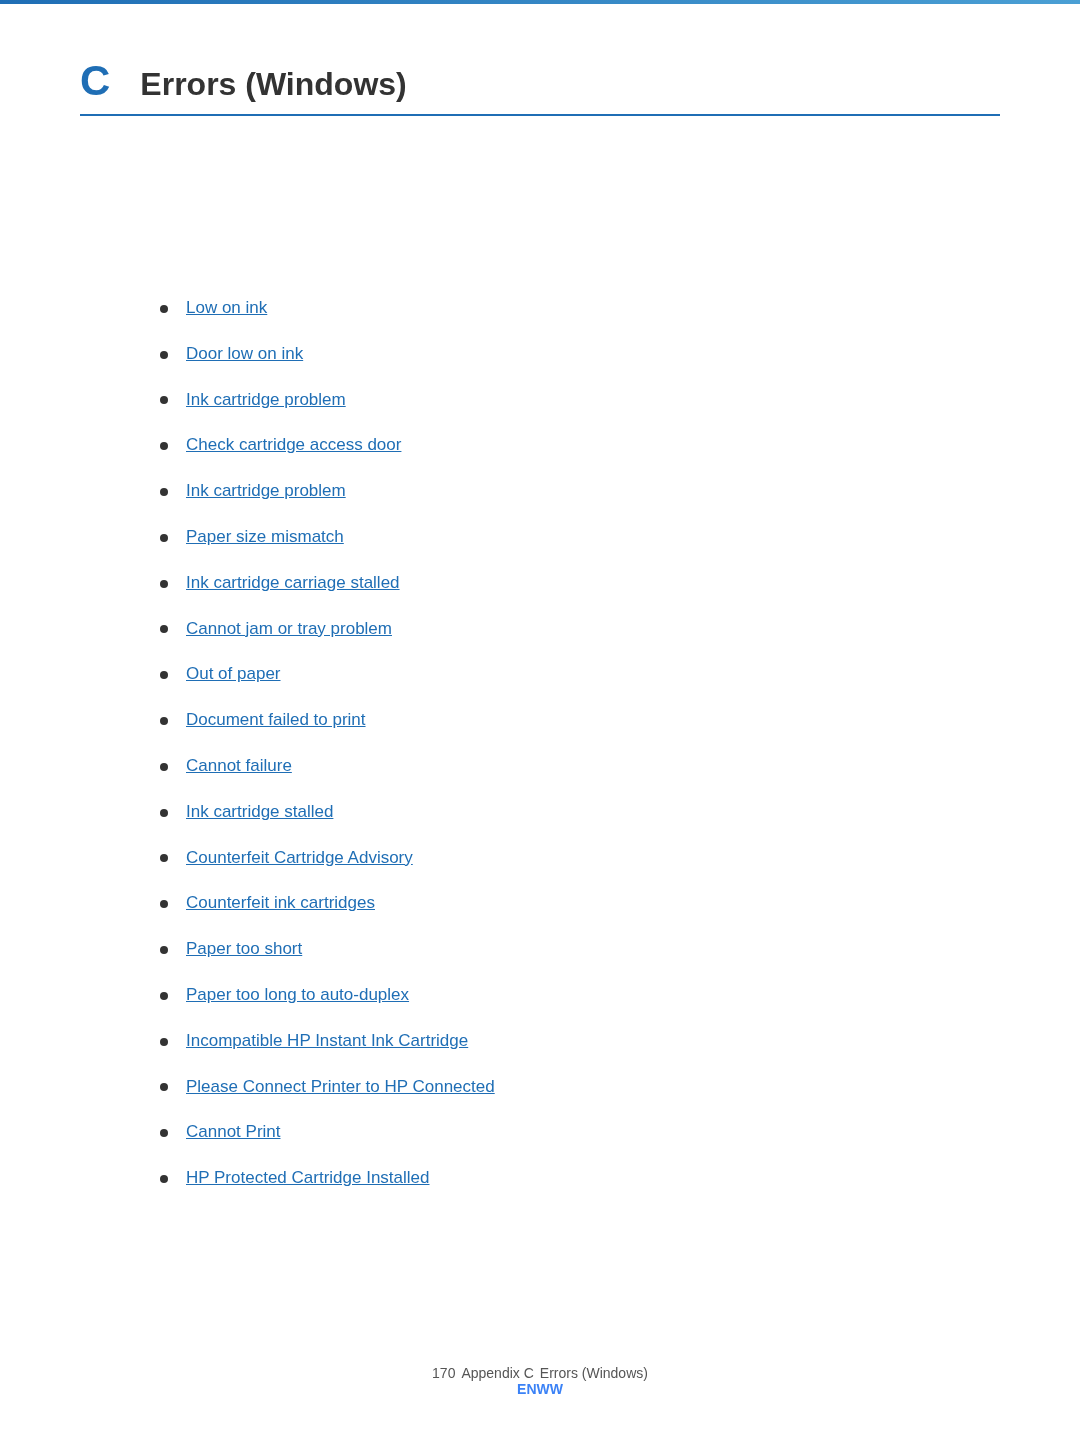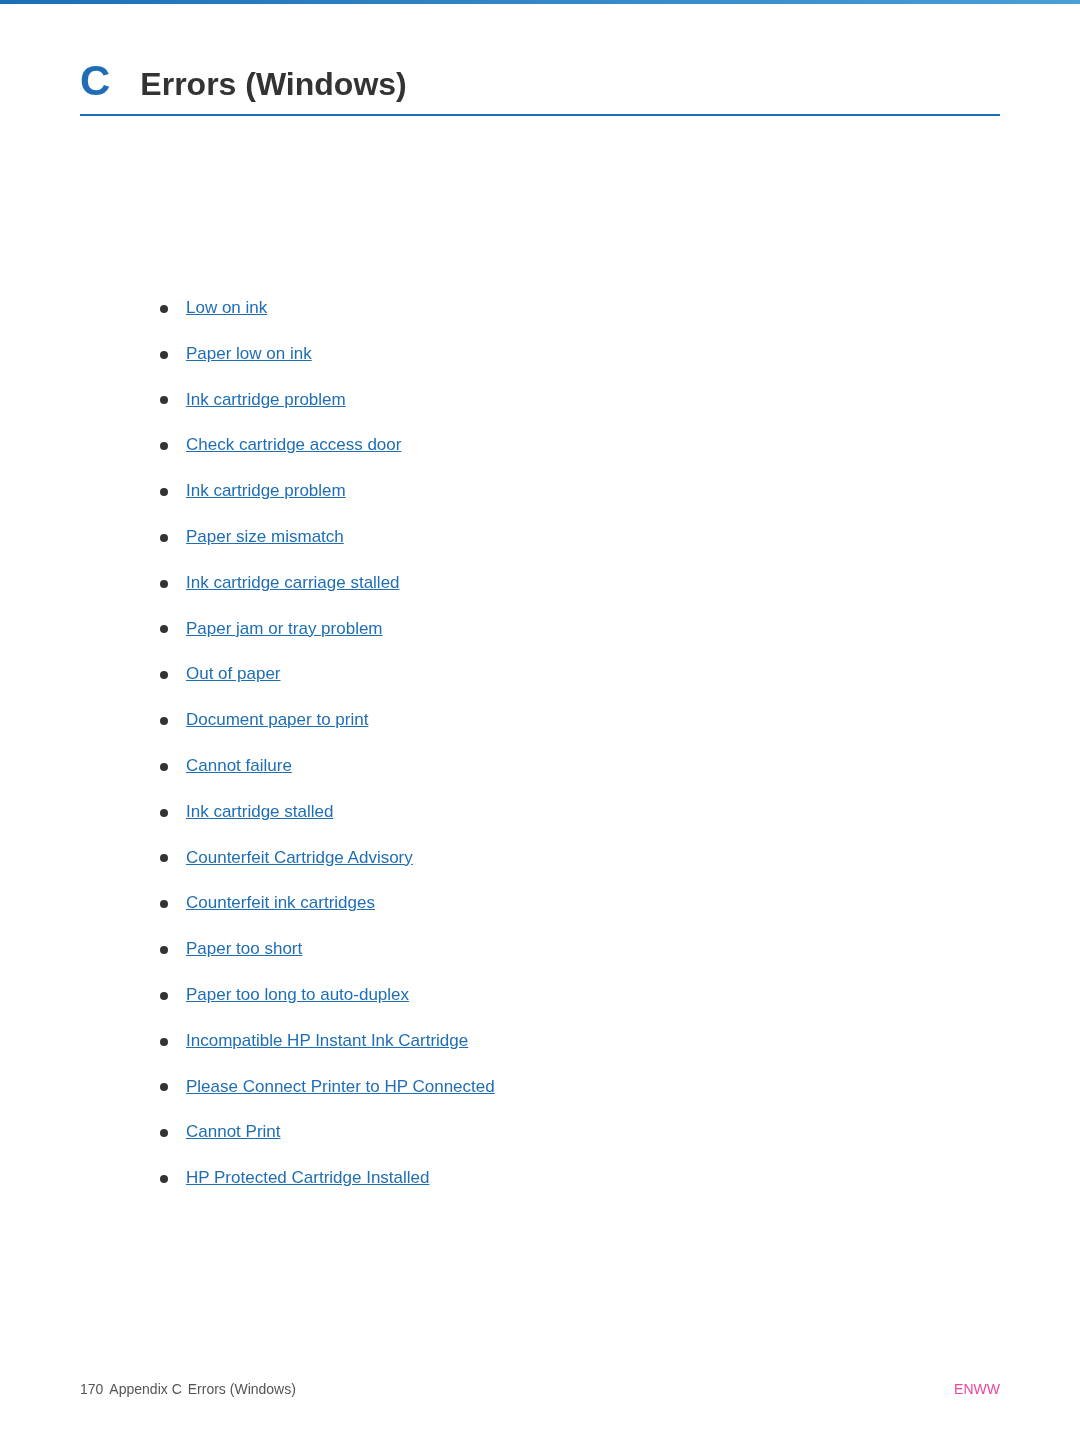--- a/index.html
+++ b/index.html
@@ -95,30 +95,31 @@
       position: absolute;
       bottom: 40px;
       left: 0;
       right: 0;
       display: flex;
       justify-content: space-between;
       align-items: center;
       padding: 0 80px;
       font-size: 14px;
       color: #555555;
+      flex-direction: column;
     }
 
     .footer-left {
       display: flex;
       gap: 6px;
     }
 
     .footer-right {
-      font-weight: normal;
-      color: #ec4899;
+      font-weight: bold;
+      color: #3b82f6;
     }
   </style>
 </head>
 <body>
 
 <div class="page-container">
   <div class="top-border"></div>
 
   <div class="content-area">
     <div class="chapter-header">
@@ -126,21 +127,21 @@
       <span class="chapter-title">Errors (Windows)</span>
     </div>
 
     <ul class="toc-list">
     <li>
           <span class="bullet"></span>
           <span class="toc-link">Low on ink</span>
         </li>
         <li>
           <span class="bullet"></span>
-          <span class="toc-link">Paper low on ink</span>
+          <span class="toc-link">Door low on ink</span>
         </li>
         <li>
           <span class="bullet"></span>
           <span class="toc-link">Ink cartridge problem</span>
         </li>
         <li>
           <span class="bullet"></span>
           <span class="toc-link">Check cartridge access door</span>
         </li>
         <li>
@@ -150,29 +151,29 @@
         <li>
           <span class="bullet"></span>
           <span class="toc-link">Paper size mismatch</span>
         </li>
         <li>
           <span class="bullet"></span>
           <span class="toc-link">Ink cartridge carriage stalled</span>
         </li>
         <li>
           <span class="bullet"></span>
-          <span class="toc-link">Paper jam or tray problem</span>
+          <span class="toc-link">Cannot jam or tray problem</span>
         </li>
         <li>
           <span class="bullet"></span>
           <span class="toc-link">Out of paper</span>
         </li>
         <li>
           <span class="bullet"></span>
-          <span class="toc-link">Document paper to print</span>
+          <span class="toc-link">Document failed to print</span>
         </li>
         <li>
           <span class="bullet"></span>
           <span class="toc-link">Cannot failure</span>
         </li>
         <li>
           <span class="bullet"></span>
           <span class="toc-link">Ink cartridge stalled</span>
         </li>
         <li>

